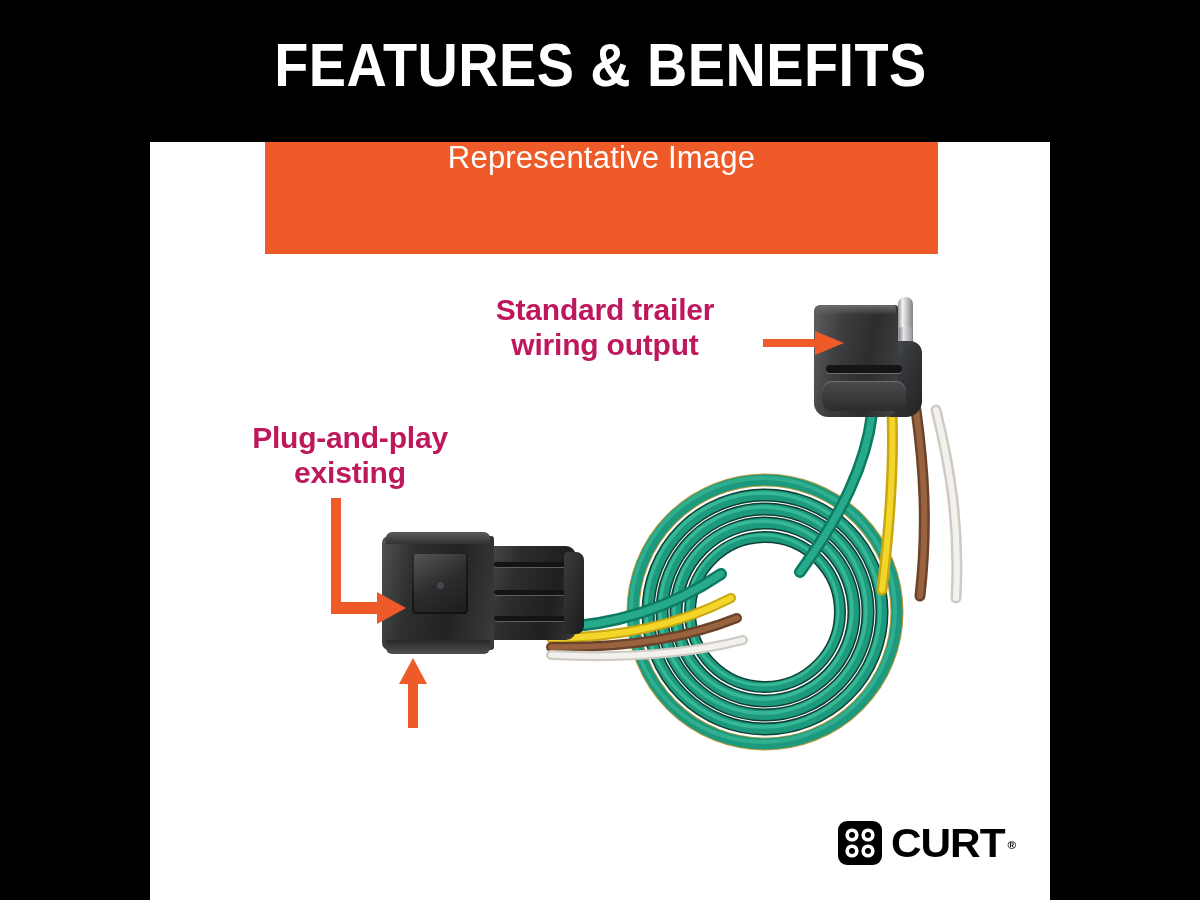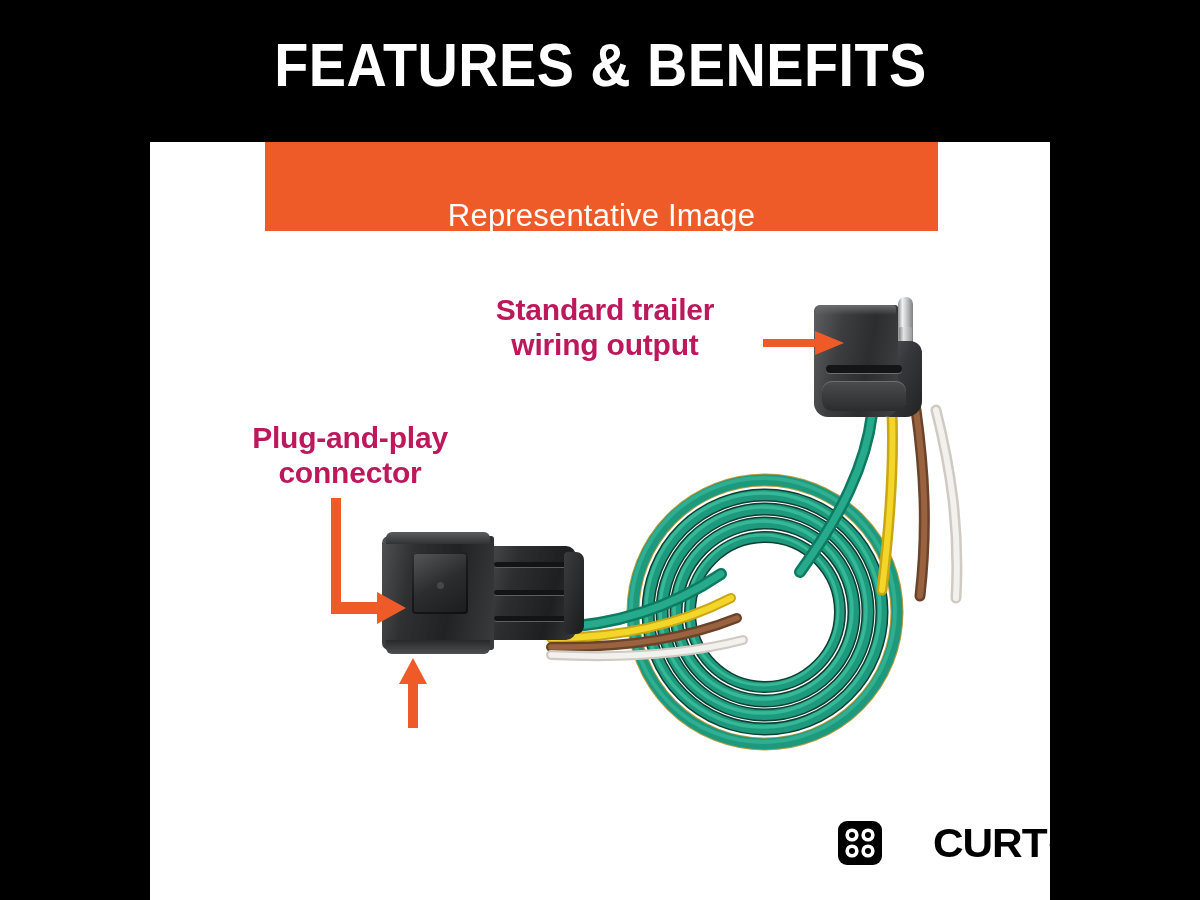--- a/index.html
+++ b/index.html
@@ -58,24 +58,24 @@
     background: #ffffff;
     overflow: hidden;
   }
 
   
   .subbanner {
     position: absolute;
     left: 115px;
     top: 0px;
     width: 673px;
-    height: 89px;
+    height: 112px;
     background: #ee5b28;
     display: flex;
-    align-items: flex-end;
+    align-items: flex-start;
     justify-content: center;
   }
   .subbanner-text {
     color: #ffffff;
     font-family: "Liberation Sans", sans-serif;
     font-weight: 400;
     font-size: 31px;
     line-height: 31px;
     letter-spacing: 0.2px;
     white-space: nowrap;
@@ -250,21 +250,20 @@
 
   
   #curt-logo {
     position: absolute;
     left: 688px;
     top: 677px;
     width: 145px;
     height: 48px;
     display: flex;
     align-items: center;
-    gap: 42px;
   }
   .curt-mark {
     position: relative;
     width: 44px;
     height: 44px;
     background: #000000;
     border-radius: 9px;
     flex: 0 0 auto;
   }
   .curt-word {
@@ -386,21 +385,21 @@
     </div>
 
     <div class="callout" id="callout-top">Standard trailer
 wiring output</div>
 
     <svg class="arrow" id="arrow-right" width="82" height="26" viewBox="0 0 82 26">
       <path d="M0,9 L52,9 L52,1 L81,13 L52,25 L52,17 L0,17 Z" fill="#ee5b28"></path>
     </svg>
 
     <div class="callout" id="callout-left">Plug-and-play
-connector</div>
+existing</div>
 
     <svg class="arrow" id="arrow-elbow" width="110" height="130" viewBox="0 0 110 130">
       <path d="M26,0 L36,0 L36,104 L72,104 L72,94 L101,110 L72,126 L72,116 L26,116 Z" fill="#ee5b28"></path>
     </svg>
 
     <svg class="arrow" id="arrow-up" width="30" height="70" viewBox="0 0 30 70">
       <path d="M15,0 L29,26 L20,26 L20,70 L10,70 L10,26 L1,26 Z" fill="#ee5b28"></path>
     </svg>
 
 

